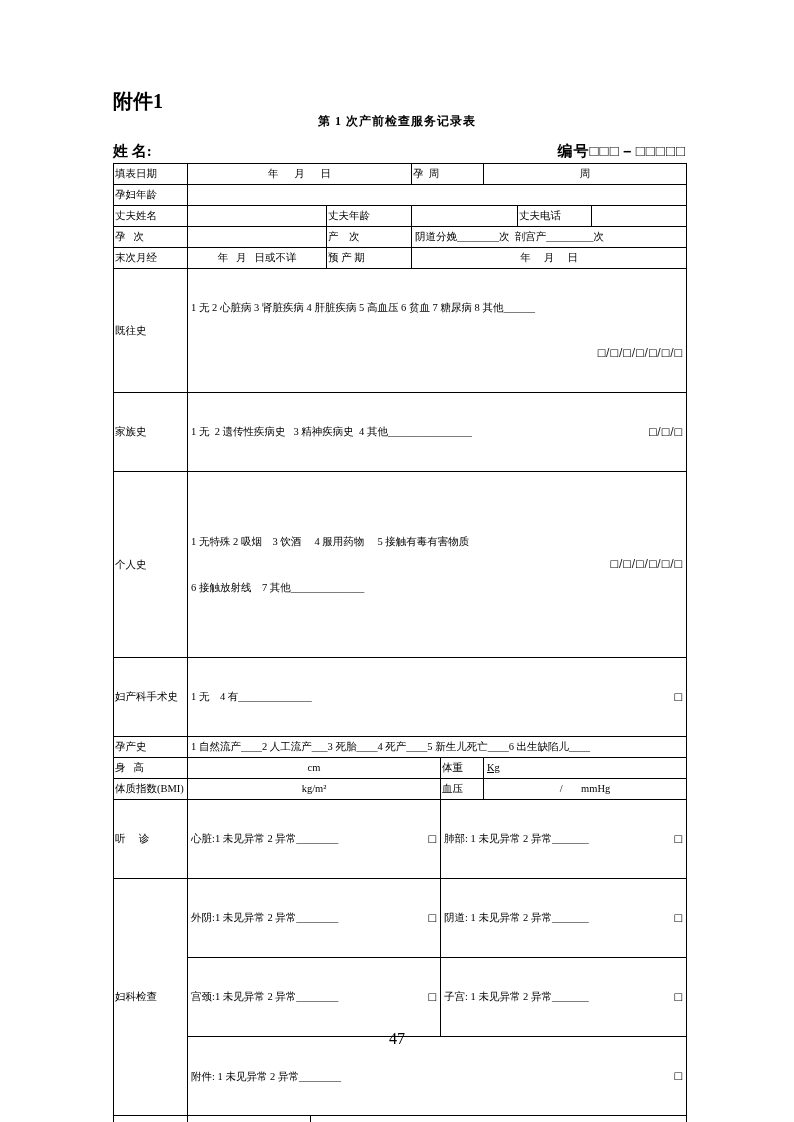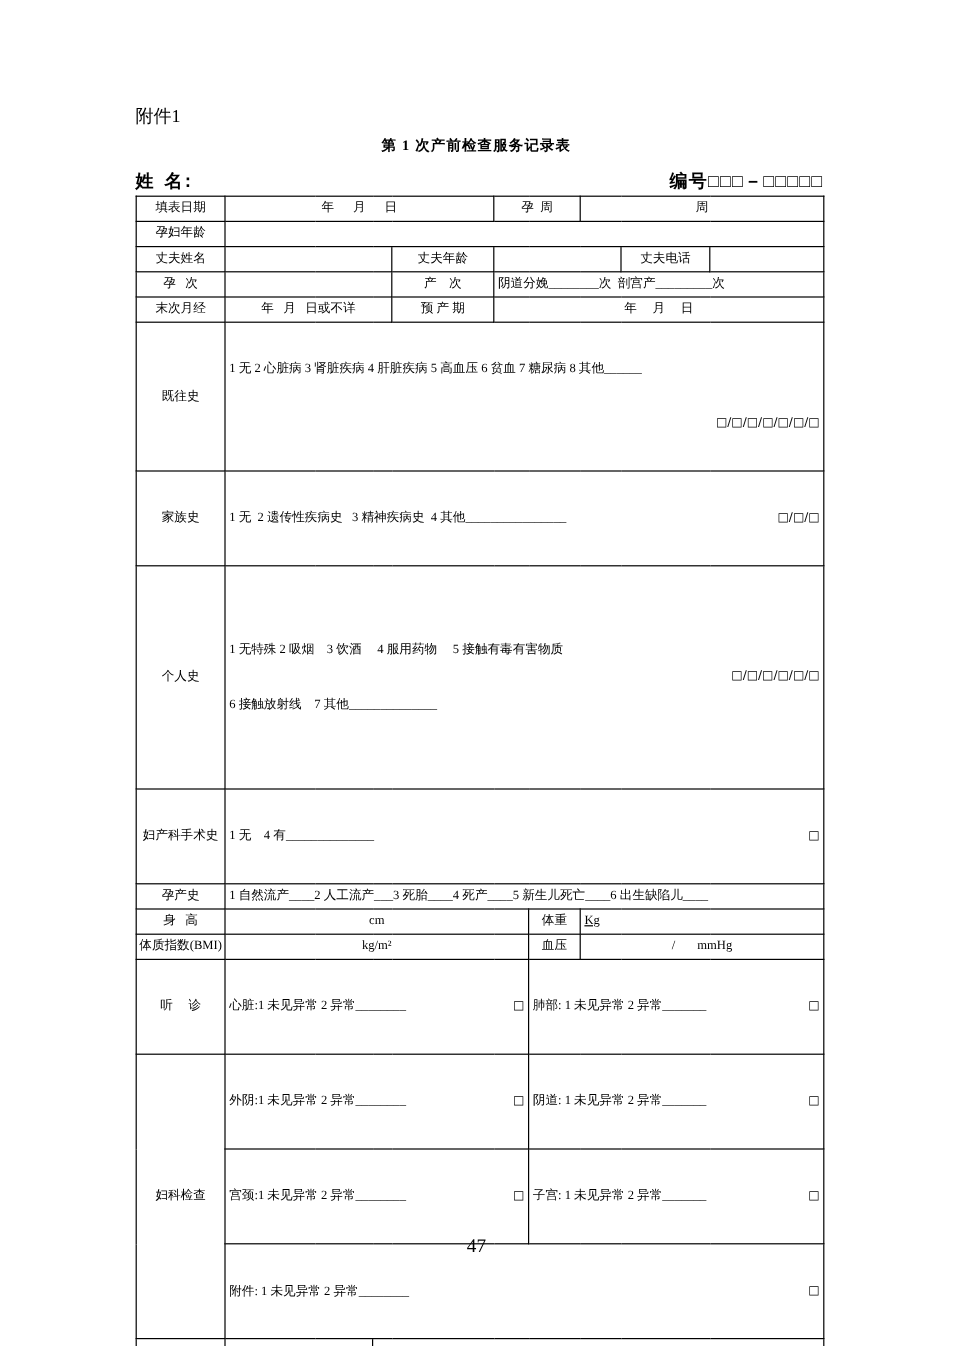--- a/index.html
+++ b/index.html
@@ -1,25 +1,25 @@
 <!DOCTYPE html>
 <html><head>
 <meta charset="utf-8">
 <style>
   html,body{margin:0;padding:0;background:#ffffff;}
   body{width:794px;height:1122px;position:relative;
        font-family:"Liberation Serif","DejaVu Serif",serif;color:#000;}
   .sheet{position:absolute;inset:0;}
-  .attachment{position:absolute;left:113px;top:88px;font-weight:normal;font-size:15px;}
+  .attachment{position:absolute;left:113px;top:88px;font-weight:bold;font-size:20px;}
   .doc-title{position:absolute;left:0;right:0;top:113px;text-align:center;font-weight:bold;font-size:12px;letter-spacing:1px;}
-  .subhead{position:absolute;left:113px;width:573px;top:142px;display:flex;justify-content:space-between;align-items:baseline;font-weight:bold;font-size:15px;font-family:Liberation Mono, monospace;}
+  .subhead{position:absolute;left:113px;width:573px;top:142px;display:flex;justify-content:space-between;align-items:baseline;font-weight:bold;font-size:15px;}
   .serial{letter-spacing:1px;text-align:center;}
   table.form{position:absolute;left:113px;top:163px;width:573px;border-collapse:collapse;table-layout:fixed;font-size:10.5px;line-height:1.45;}
   td{border:1px solid #000;padding:1px 3px;vertical-align:middle;white-space:pre-wrap;overflow:hidden;}
-  td.lbl{text-align:center;padding:1px 1px;}
+  td.lbl{text-align:left;padding:1px 1px;}
   td.sub{text-align:center;}
   .c{text-align:center;}
   .r{text-align:left;text-decoration:underline;}
   .flex{display:flex;justify-content:space-between;align-items:center;gap:4px;}
   .flex .bx{flex:0 0 auto;}
   .grow{flex:1 1 auto;}
   .boxline{text-align:right;}
   .bx{font-family:"DejaVu Sans",sans-serif;font-size:10px;}
   tr.h1{height:21px;} tr.h2{height:36px;}
   .pagenum{position:absolute;left:0;right:0;top:1030px;text-align:center;font-size:16px;}

